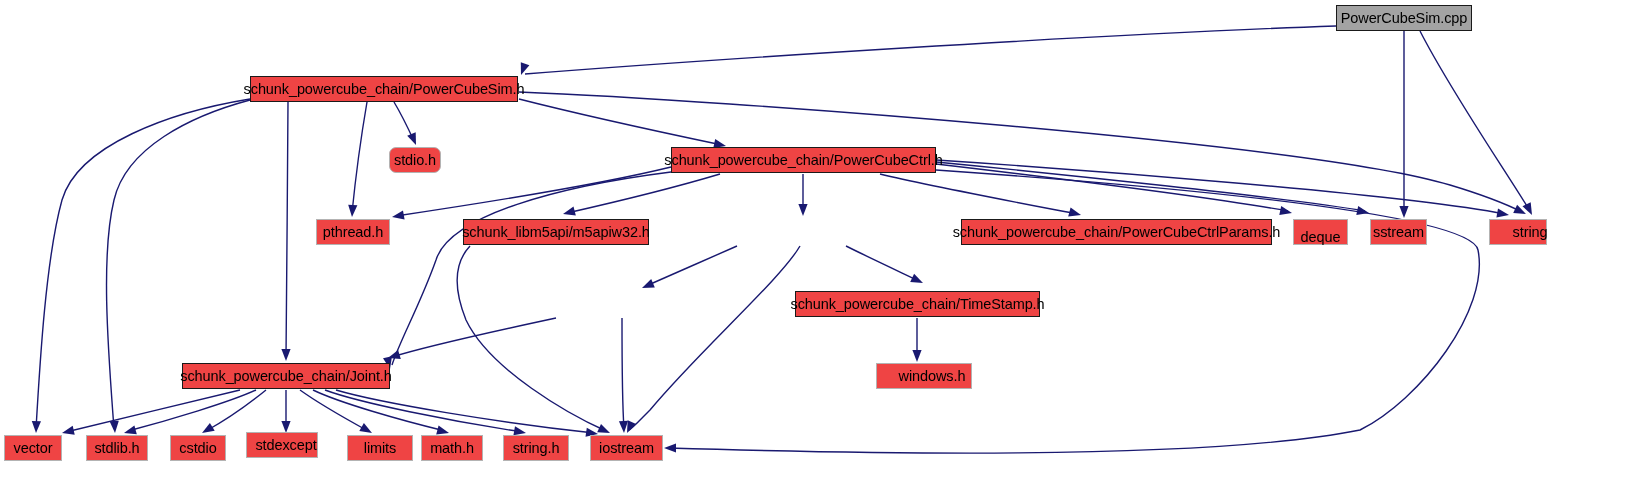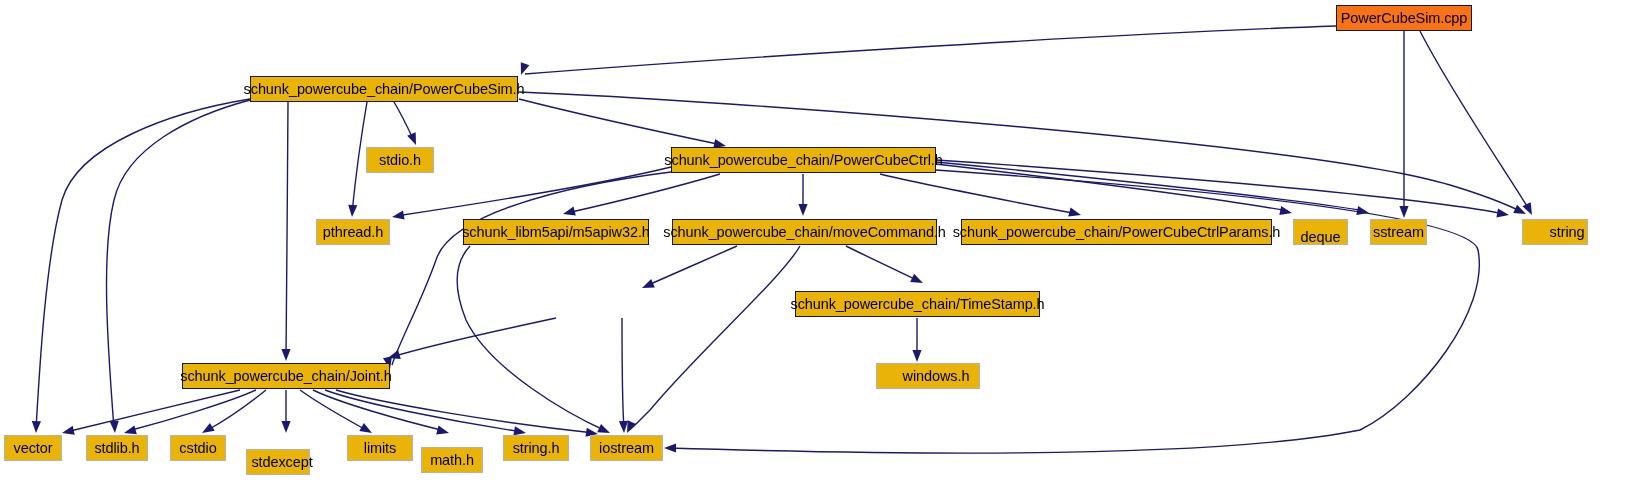--- a/index.html
+++ b/index.html
@@ -23,33 +23,33 @@
     height: 485px;
     pointer-events: none;
   }
   .node {
     position: absolute;
     box-sizing: border-box;
     display: flex;
     align-items: center;
     justify-content: center;
     height: 26px;
-    background: #eab308;
+    background: #ef4444;
     border: 1px solid #b3b3b3;
     font-size: 14.5px;
     color: #000000;
     white-space: nowrap;
     letter-spacing: -0.1px;
     line-height: 1;
   }
   .node.strong {
     border: 1.6px solid #1a1a1a;
   }
   .node.root {
-    background: #f97316;
+    background: #a3a3a3;
     border: 1.6px solid #1a1a1a;
   }
   .node span {
     display: block;
     padding: 0 7px;
   }
 </style>
 </head>
 <body>
 
@@ -123,72 +123,69 @@
       <polygon points="526.0,433.0 513.4,435.3 515.0,426.3" fill="#191970"></polygon>
       <path d="M336,390 C380,403 500,423 594,433" fill="none" stroke="#191970" stroke-width="1.4"></path>
       <polygon points="598.0,434.0 585.5,436.8 586.8,427.7" fill="#191970"></polygon>
     </svg>
 <div class="node root" style="left: 1336px; top: 5px; width: 136px;">
       <span>PowerCubeSim.cpp</span>
     </div>
     <div class="node strong" style="left: 250px; top: 76px; width: 268px;">
       <span>schunk_powercube_chain/PowerCubeSim.h</span>
     </div>
-    <div class="node" style="left: 366px; top: 147px; width: 68px;">
+    <div class="node" style="left: 389px; top: 147px; width: 52px; border-radius: 7px;">
       <span>stdio.h</span>
     </div>
     <div class="node strong" style="left: 671px; top: 147px; width: 265px;">
       <span>schunk_powercube_chain/PowerCubeCtrl.h</span>
     </div>
     <div class="node" style="left: 316px; top: 219px; width: 74px;">
       <span>pthread.h</span>
     </div>
     <div class="node strong" style="left: 463px; top: 219px; width: 186px;">
       <span>schunk_libm5api/m5apiw32.h</span>
     </div>
-    <div class="node strong" style="left: 672px; top: 219px; width: 265px;">
-      <span>schunk_powercube_chain/moveCommand.h</span>
-    </div>
     <div class="node strong" style="left: 961px; top: 219px; width: 311px;">
       <span>schunk_powercube_chain/PowerCubeCtrlParams.h</span>
     </div>
     <div class="node" style="left: 1293px; top: 219px; width: 55px; align-items: flex-end;">
       <span>deque</span>
     </div>
     <div class="node" style="left: 1370px; top: 219px; width: 57px;">
       <span>sstream</span>
     </div>
-    <div class="node" style="left: 1522px; top: 219px; width: 66px; padding-left: 24px;">
+    <div class="node" style="left: 1489px; top: 219px; width: 58px; padding-left: 24px;">
       <span>string</span>
     </div>
     <div class="node strong" style="left: 795px; top: 291px; width: 245px;">
       <span>schunk_powercube_chain/TimeStamp.h</span>
     </div>
-    <div class="node" style="left: 876px; top: 363px; width: 104px; padding-left: 16px;">
+    <div class="node" style="left: 876px; top: 363px; width: 96px; padding-left: 16px;">
       <span>windows.h</span>
     </div>
     <div class="node strong" style="left: 182px; top: 363px; width: 208px;">
       <span>schunk_powercube_chain/Joint.h</span>
     </div>
     <div class="node" style="left: 4px; top: 435px; width: 58px;">
       <span>vector</span>
     </div>
     <div class="node" style="left: 86px; top: 435px; width: 62px;">
       <span>stdlib.h</span>
     </div>
     <div class="node" style="left: 170px; top: 435px; width: 56px;">
       <span>cstdio</span>
     </div>
-    <div class="node" style="left: 246px; top: 449px; width: 64px; padding-left: 8px;">
+    <div class="node" style="left: 246px; top: 432px; width: 72px; padding-left: 8px;">
       <span>stdexcept</span>
     </div>
     <div class="node" style="left: 347px; top: 435px; width: 66px;">
       <span>limits</span>
     </div>
-    <div class="node" style="left: 421px; top: 435px; width: 62px; margin-top: 12px;">
+    <div class="node" style="left: 421px; top: 435px; width: 62px;">
       <span>math.h</span>
     </div>
     <div class="node" style="left: 503px; top: 435px; width: 66px;">
       <span>string.h</span>
     </div>
     <div class="node" style="left: 590px; top: 435px; width: 73px; text-align: right;">
       <span>iostream</span>
     </div>
   </div>
 

